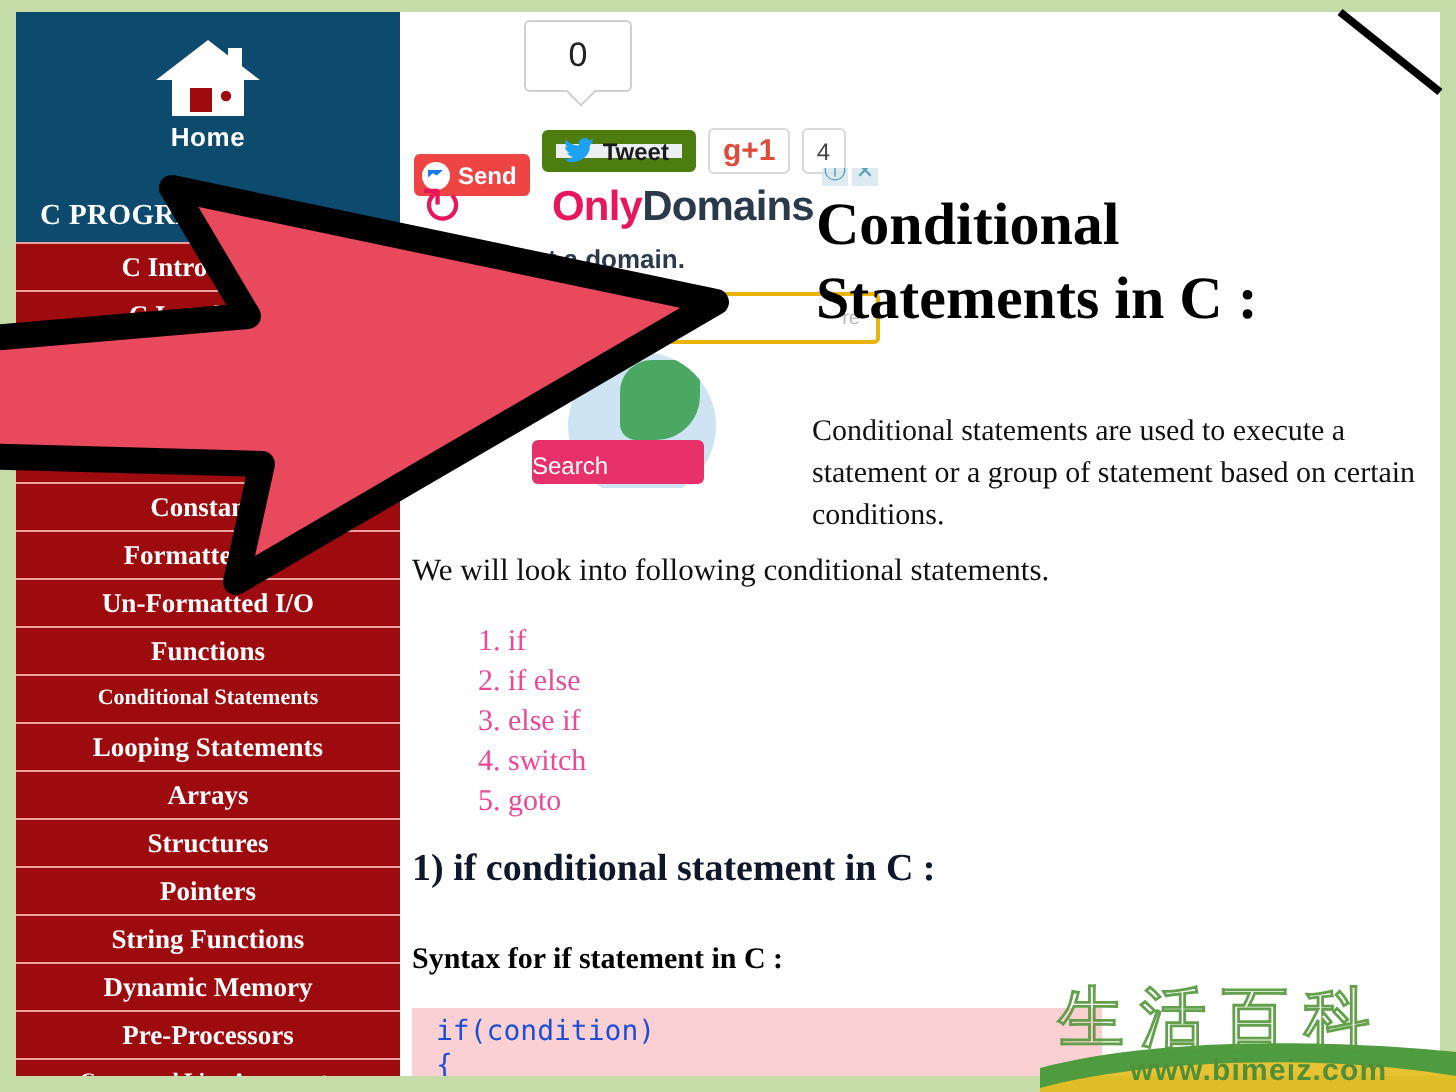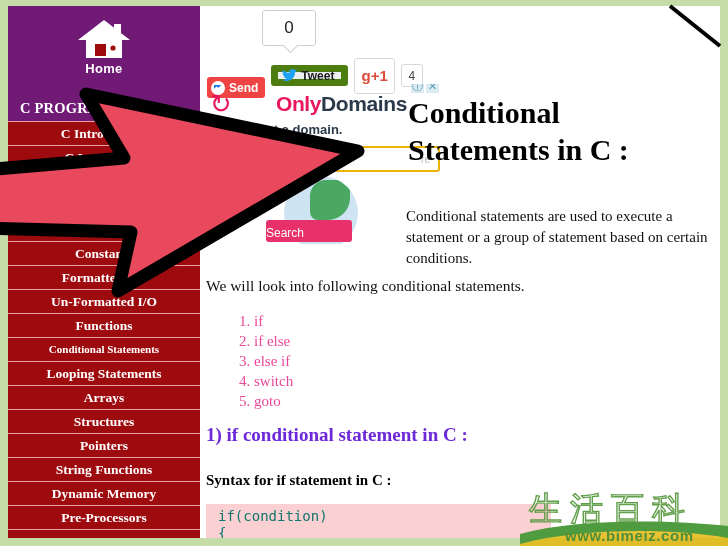--- a/index.html
+++ b/index.html
@@ -23,21 +23,21 @@
     width: 714px; height: 532px;
     background: #ffffff;
     overflow: hidden;
   }
 
   
   .sidebar {
     position: absolute;
     left: 8px; top: 6px;
     width: 192px; height: 532px;
-    background: #701a75;
+    background: #0c4a6e;
     overflow: hidden;
   }
   .home-block {
     padding-top: 12px;
     text-align: center;
     color: #ffffff;
   }
   .house-icon { display: block; margin: 0 auto; }
   .home-label {
     font-family: "Liberation Sans", sans-serif;
@@ -147,21 +147,21 @@
     border-radius: 3px;
     font-family: "Liberation Sans", sans-serif;
     font-weight: bold;
     font-size: 12px;
   }
   .btn-gplus {
     background: #fff;
     border: 1px solid #d8d8d8;
     border-radius: 3px;
     height: 23px;
-    padding: 17px 6px;
+    padding: 4px 6px;
     display: flex; align-items: center;
     color: #dd4b39;
     font-family: "Liberation Sans", sans-serif;
     font-size: 15px;
     font-weight: bold;
   }
   .gplus-count {
     background: #fff;
     border: 1px solid #d8d8d8;
     border-radius: 3px;
@@ -302,39 +302,39 @@
     line-height: 20px;
     color: #ec4899;
   }
   .st-list li { margin-left: 18px; }
   .sec-title {
     position: absolute;
     left: 6px; top: 418px;
     font-family: "Liberation Serif", serif;
     font-weight: bold;
     font-size: 19px;
-    color: #6d28d9;
+    color: #0f172a;
   }
   .syntax-label {
     position: absolute;
     left: 6px; top: 466px;
     font-family: "Liberation Serif", serif;
     font-weight: bold;
     font-size: 15px;
     color: #000;
   }
   .code-block {
     position: absolute;
     left: 6px; top: 498px;
     width: 345px; height: 40px;
     background: #fbd0d2;
     padding: 4px 0 0 12px;
     font-size: 14px;
     line-height: 17px;
-    color: #0f766e;
+    color: #1d4ed8;
   }
 
   
   .right-strip {
     position: absolute;
     right: 0; top: 0;
     width: 8px; height: 546px;
     background: #c5dba8;
   }
 

